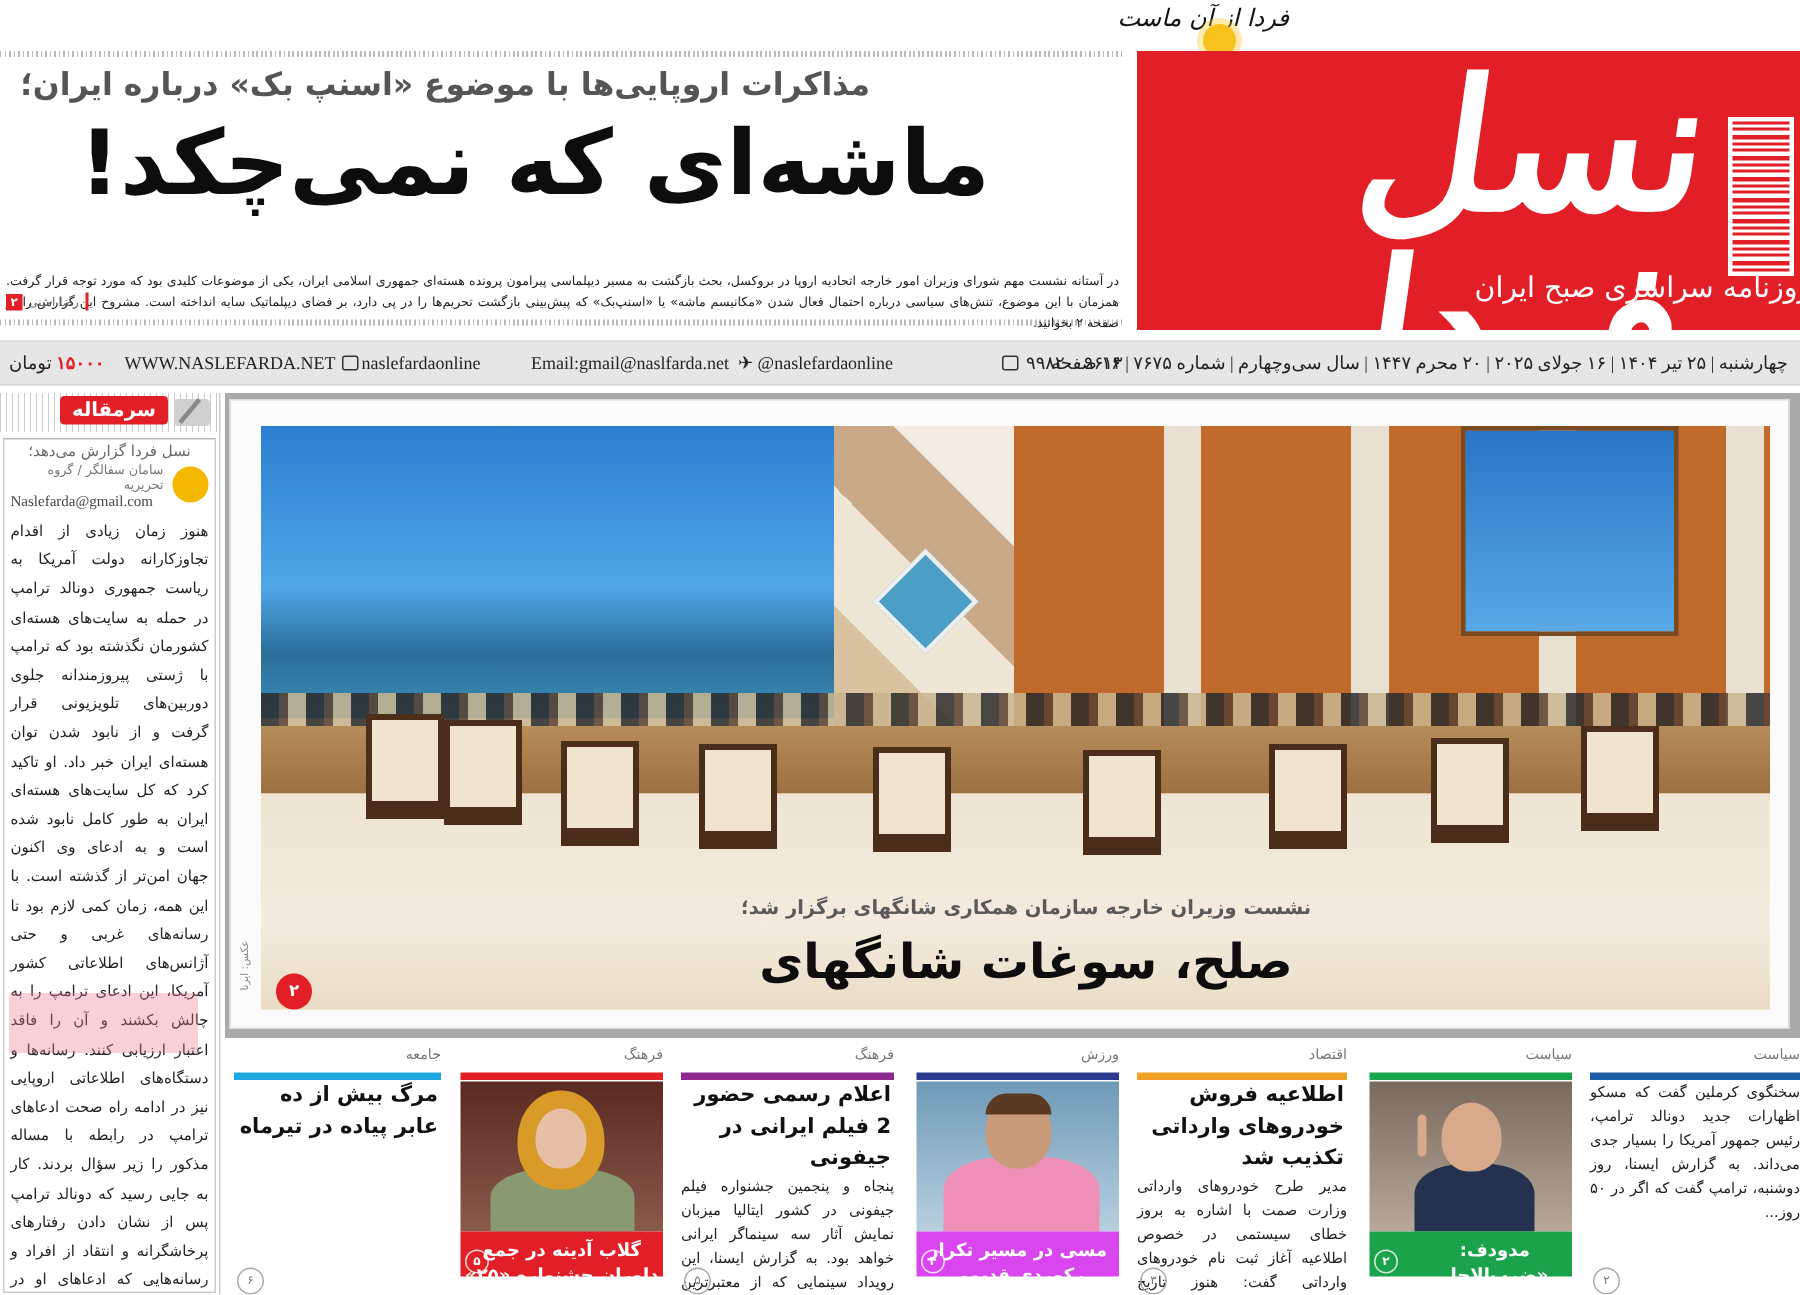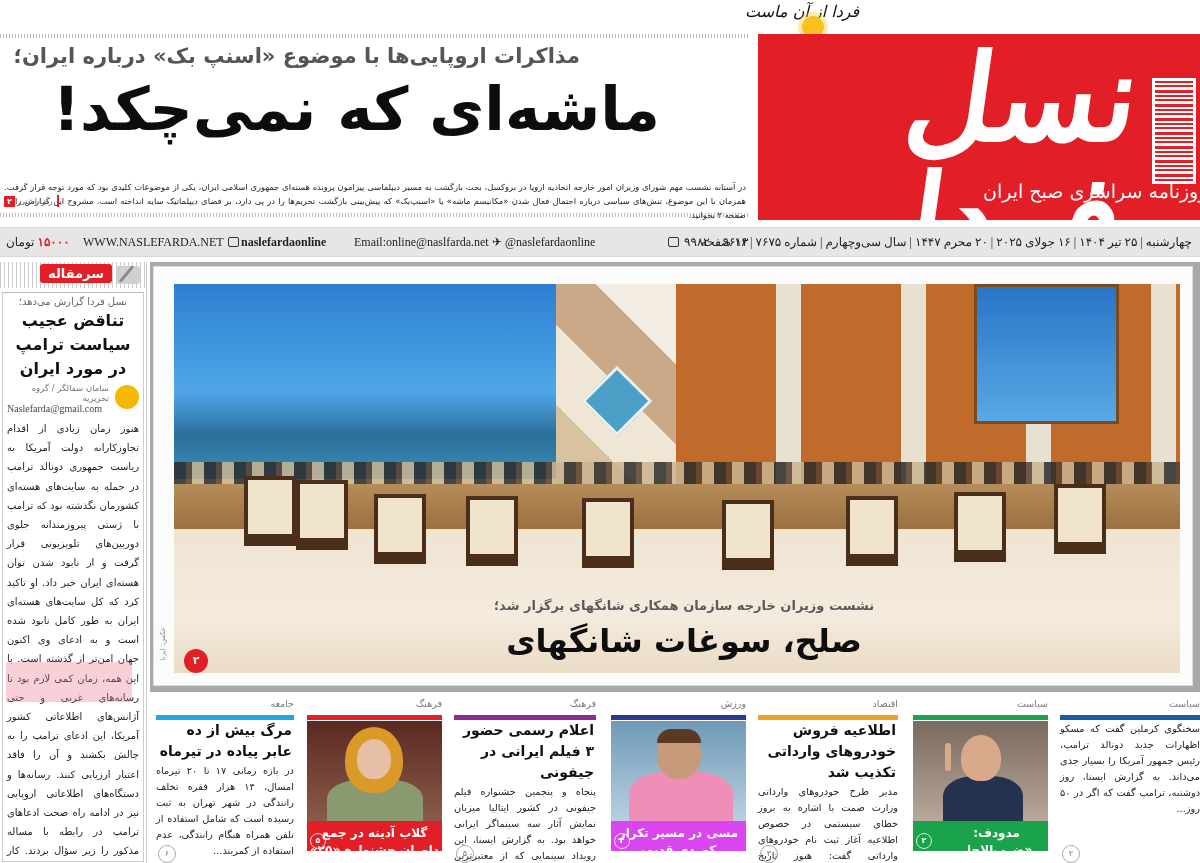--- a/index.html
+++ b/index.html
@@ -29,21 +29,21 @@
   #byline-name { font-size: 8px; color: #666; }
   #byline-page { background: #e21f26; color: #fff; font-size: 8px; font-weight: bold; padding: 0 3px; line-height: 11px; }
 
   
   #infobar { position: absolute; left: 0; top: 227px; width: 1200px; height: 30px; background: #e6e6e6; border-top: 1px solid #d6d6d6; border-bottom: 1px solid #d6d6d6; font-family: "Liberation Serif", serif; font-size: 12px; color: #222; }
   #infobar > * { position: absolute; top: 7px; white-space: nowrap; }
   #info-date { right: 8px; direction: rtl; }
   #info-phone { left: 668px; direction: ltr; }
   #info-telegram { left: 492px; direction: ltr; }
   #info-email { left: 354px; direction: ltr; }
-  #info-instagram { left: 228px; direction: ltr; font-weight: bold; }
+  #info-instagram { left: 228px; direction: ltr; }
   #info-website { left: 83px; direction: ltr; }
   #info-price { left: 6px; direction: rtl; }
   #info-price b { color: #e21f26; }
   .ico-box { display: inline-block; width: 11px; height: 10px; border: 1.5px solid #333; border-radius: 2px; vertical-align: -1px; margin-right: 2px; }
 
   
   #editorial { position: absolute; left: 0; top: 262px; width: 147px; height: 601px; border-right: 1px solid #ccc; overflow: hidden; }
   #editorial-tabrow { height: 26px; position: relative; background: repeating-linear-gradient(90deg, #ccc 0 1px, transparent 1px 4px); }
   #editorial-tab { position: absolute; right: 34px; top: 2px; background: #e21f26; color: #fff; font-size: 13px; font-weight: bold; padding: 2px 8px; border-radius: 3px; }
   #pen-icon { position: absolute; right: 6px; top: 4px; width: 24px; height: 18px; background: #d0d0d0; border-radius: 3px; }
@@ -137,34 +137,33 @@
     <span id="byline-bar"></span>
     <span id="byline-name">رضا امینی</span>
     <span id="byline-page">۲</span>
   </div>
 </header>
 
 <div id="infobar">
   <span id="info-date">چهارشنبه | ۲۵ تیر ۱۴۰۴ | ۱۶ جولای ۲۰۲۵ | ۲۰ محرم ۱۴۴۷ | سال سی‌وچهارم | شماره ۷۶۷۵ | ۱۶ صفحه</span>
   <span id="info-phone"><span class="ico-box"></span> <span>۹۹۸۲۰۰۹۶۱۳</span></span>
   <span id="info-telegram"><span>✈</span> <span>@naslefardaonline</span></span>
-  <span id="info-email">Email:online@naslfarda.net</span>
+  <span id="info-email">Email:gmail@naslfarda.net</span>
   <span id="info-instagram"><span class="ico-box"></span><span>naslefardaonline</span></span>
   <span id="info-website">WWW.NASLEFARDA.NET</span>
   <span id="info-price"><b>۱۵۰۰۰</b> <span>تومان</span></span>
 </div>
 
 <aside id="editorial">
   <div id="editorial-tabrow">
     <span id="pen-icon"></span>
     <span id="editorial-tab">سرمقاله</span>
   </div>
   <div id="editorial-body">
     <div id="ed-kicker">نسل فردا گزارش می‌دهد؛</div>
-    <h2 id="ed-title">تناقض عجیب سیاست ترامپ در مورد ایران</h2>
     <div id="ed-author-row">
       <span id="ed-author-logo"></span>
       <div id="ed-author">سامان سفالگر / گروه تحریریه</div>
       <div id="ed-email">Naslefarda@gmail.com</div>
     </div>
     <p id="ed-text">هنوز زمان زیادی از اقدام تجاوزکارانه دولت آمریکا به ریاست جمهوری دونالد ترامپ در حمله به سایت‌های هسته‌ای کشورمان نگذشته بود که ترامپ با ژستی پیروزمندانه جلوی دوربین‌های تلویزیونی قرار گرفت و از نابود شدن توان هسته‌ای ایران خبر داد. او تاکید کرد که کل سایت‌های هسته‌ای ایران به طور کامل نابود شده است و به ادعای وی اکنون جهان امن‌تر از گذشته است. با این همه، زمان کمی لازم بود تا رسانه‌های غربی و حتی آژانس‌های اطلاعاتی کشور آمریکا، این ادعای ترامپ را به چالش بکشند و آن را فاقد اعتبار ارزیابی کنند. رسانه‌ها و دستگاه‌های اطلاعاتی اروپایی نیز در ادامه راه صحت ادعاهای ترامپ در رابطه با مساله مذکور را زیر سؤال بردند. کار به جایی رسید که دونالد ترامپ پس از نشان دادن رفتارهای پرخاشگرانه و انتقاد از افراد و رسانه‌هایی که ادعاهای او در مورد ایران را زیر سؤال می‌بردند، در نهایت لب به اعتراف گشود و تاکید کرد که برنامه هسته‌ای ایران نهایتاً چند ماه به تأخیر افتاده است. با این همه، نکته عجیب و توام با</p>
   </div>
   <div id="ed-highlight"></div>
 </aside>
 
@@ -237,21 +236,21 @@
     </div>
     <div class="cap" style="background:#d946ef;">
       <span>مسی در مسیر تکرار رکوردی قدیمی</span>
       <span class="cap-ref">۴</span>
     </div>
   </article>
 
   <article class="news-card" style="right:604px;width:142px;">
     <div class="news-cat">فرهنگ</div>
     <div class="news-rule" style="background:#8e2a8f;"></div>
-    <h3 class="news-title">اعلام رسمی حضور ۳ فیلم ایرانی در جیفونی</h3>
+    <h3 class="news-title">اعلام رسمی حضور 2 فیلم ایرانی در جیفونی</h3>
     <p class="news-body">پنجاه و پنجمین جشنواره فیلم جیفونی در کشور ایتالیا میزبان نمایش آثار سه سینماگر ایرانی خواهد بود. به گزارش ایسنا، این رویداد سینمایی که از معتبرترین جشنواره...</p>
     <span class="page-ref">۵</span>
   </article>
 
   <article class="news-card photo-card" style="right:758px;width:135px;">
     <div class="news-cat">فرهنگ</div>
     <div class="news-rule" style="background:#e21f26;"></div>
     <div class="photo" style="background:linear-gradient(180deg,#5a2a22,#8a5a4a);">
       <div class="body-shape" style="left:20px;top:58px;width:96px;height:48px;background:#8a9a70;"></div>
       <div class="head" style="left:38px;top:6px;width:58px;height:66px;background:#d99a28;"></div>
@@ -260,16 +259,15 @@
     <div class="cap" style="background:#e21f26;">
       <span>گلاب آدینه در جمع داوران جشنواره «۲۵»</span>
       <span class="cap-ref">۵</span>
     </div>
   </article>
 
   <article class="news-card" style="right:906px;width:138px;">
     <div class="news-cat">جامعه</div>
     <div class="news-rule" style="background:#1ea7e0;"></div>
     <h3 class="news-title">مرگ بیش از ده عابر پیاده در تیرماه</h3>
-    <p class="news-body">در بازه زمانی ۱۷ تا ۲۰ تیرماه امسال، ۱۴ هزار فقره تخلف رانندگی در شهر تهران به ثبت رسیده است که شامل استفاده از تلفن همراه هنگام رانندگی، عدم استفاده از کمربند...</p>
     <span class="page-ref">۶</span>
   </article>
 </section>
 
 </body></html>

